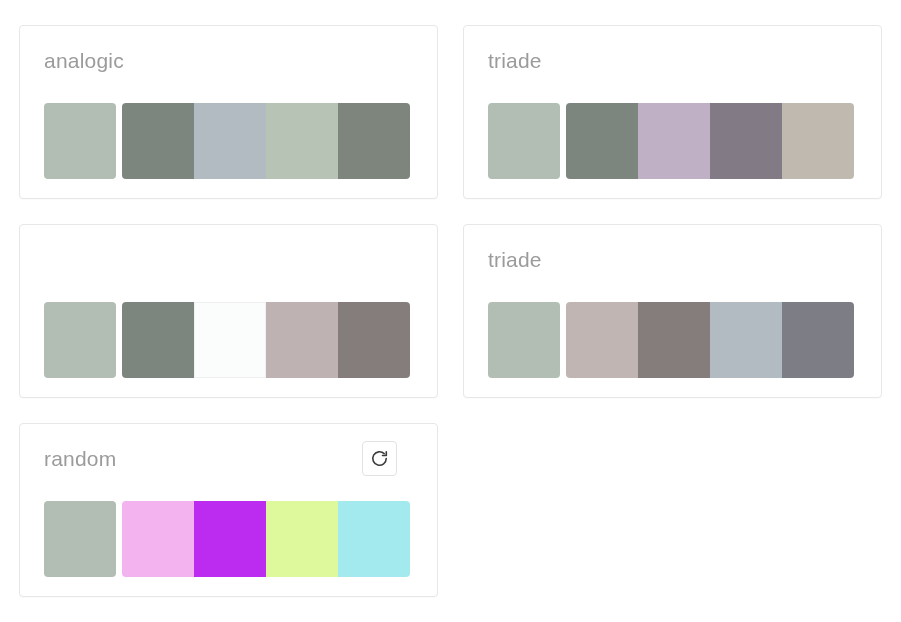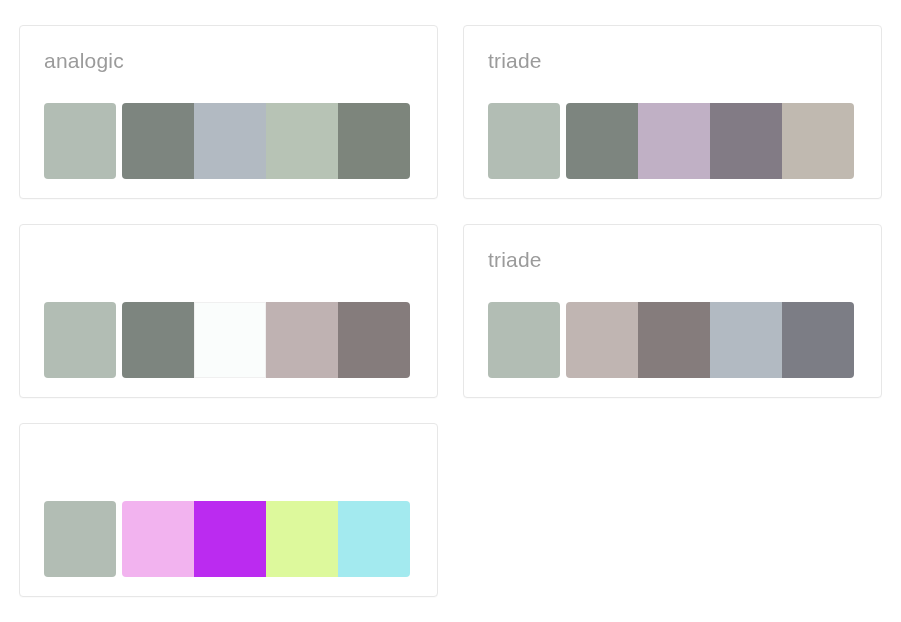--- a/index.html
+++ b/index.html
@@ -143,20 +143,31 @@
         <div class="swatch-base" style="background: rgb(178, 189, 180);"></div>
         <div class="swatch-group">
           <div class="swatch" style="background: rgb(192, 181, 178);"></div>
           <div class="swatch" style="background: rgb(133, 124, 124);"></div>
           <div class="swatch" style="background: rgb(178, 186, 194);"></div>
           <div class="swatch" style="background: rgb(124, 125, 133);"></div>
         </div>
       </div>
     </div>
     <div class="palette-card">
+      <div class="card-head">
+        <div class="card-title">random</div>
+        <button class="refresh-button" title="Regenerate random palette">
+          <span class="refresh-icon">
+            <svg width="19" height="19" viewBox="0 0 24 24" fill="none" stroke="#3c3c3c" stroke-width="2" stroke-linecap="round" stroke-linejoin="round">
+              <path d="M20.5 12a8.5 8.5 0 1 1-2.6-6.1"></path>
+              <polyline points="20.6,3.4 20.6,8.2 15.8,8.2"></polyline>
+            </svg>
+          </span>
+        </button>
+      </div>
       <div class="swatch-row">
         <div class="swatch-base" style="background: rgb(178, 189, 180);"></div>
         <div class="swatch-group">
           <div class="swatch" style="background: rgb(242, 179, 239);"></div>
           <div class="swatch" style="background: rgb(187, 43, 240);"></div>
           <div class="swatch" style="background: rgb(221, 249, 156);"></div>
           <div class="swatch" style="background: rgb(163, 234, 239);"></div>
         </div>
       </div>
     </div>

